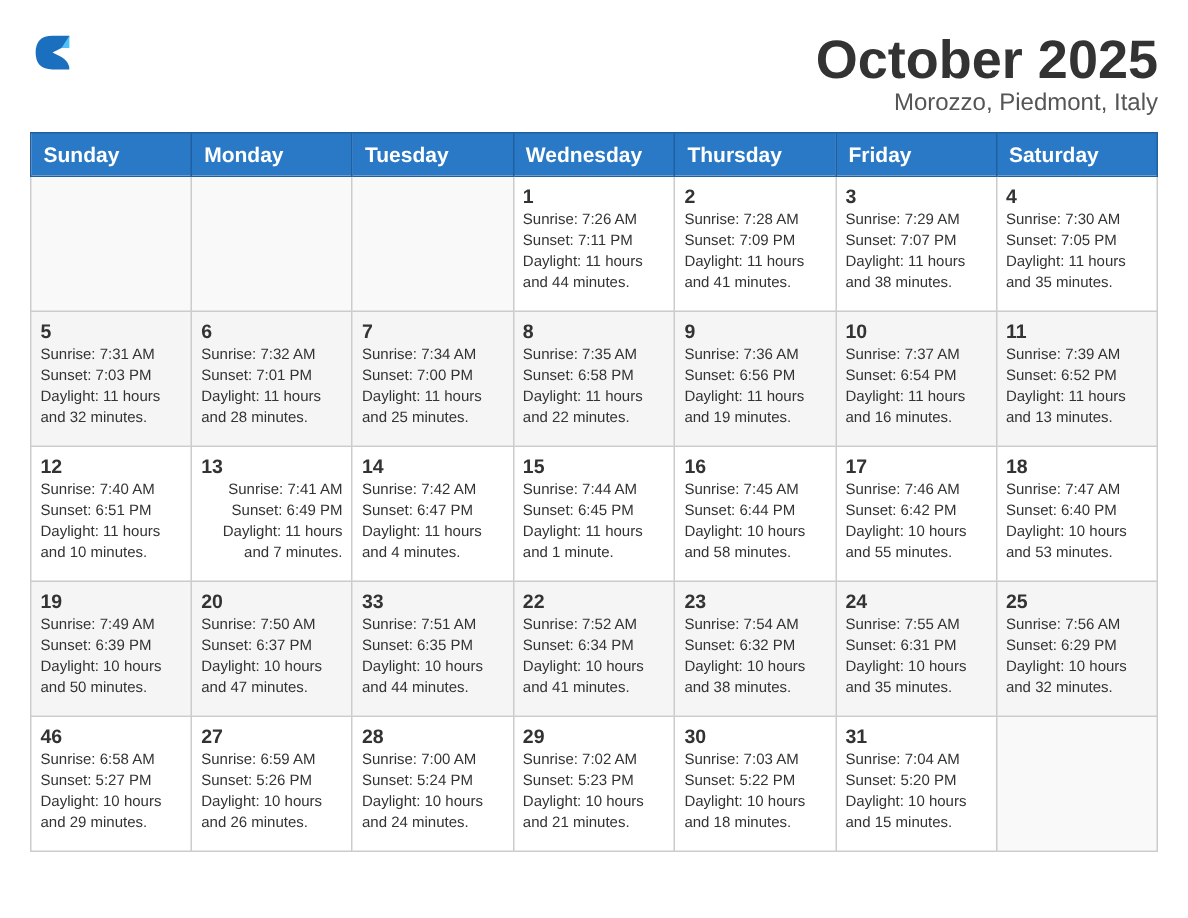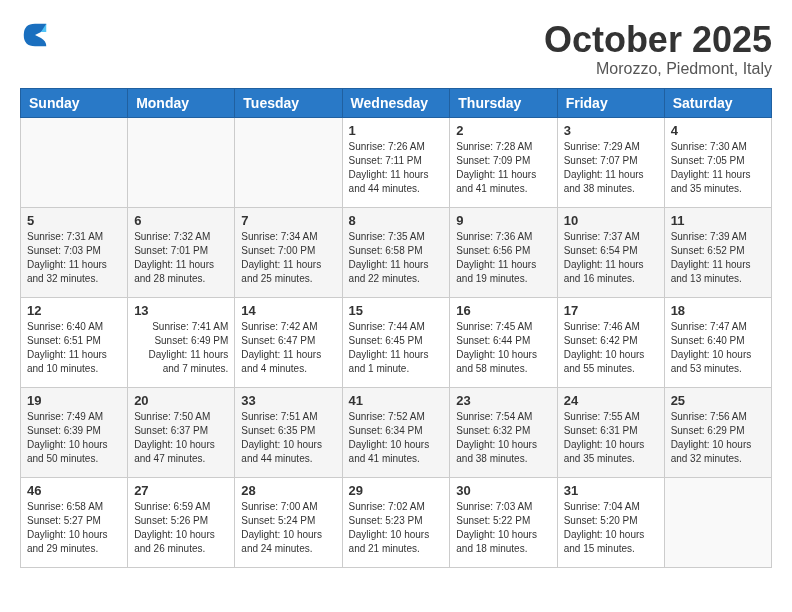--- a/index.html
+++ b/index.html
@@ -180,21 +180,21 @@
         <td>
           <span class="day-num">11</span>
           <div class="day-info" style="white-space: pre-line;">Sunrise: 7:39 AM
 Sunset: 6:52 PM
 Daylight: 11 hours and 13 minutes.</div>
         </td>
       </tr>
       <tr class="week-row">
         <td>
           <span class="day-num">12</span>
-          <div class="day-info" style="white-space: pre-line;">Sunrise: 6:40 AM
+          <div class="day-info" style="white-space: pre-line;">Sunrise: 7:40 AM
 Sunset: 6:51 PM
 Daylight: 11 hours and 10 minutes.</div>
         </td>
         <td>
           <span class="day-num">13</span>
           <div class="day-info" style="white-space: pre-line; text-align: right;">Sunrise: 7:41 AM
 Sunset: 6:49 PM
 Daylight: 11 hours and 7 minutes.</div>
         </td>
         <td>
@@ -241,21 +241,21 @@
 Sunset: 6:37 PM
 Daylight: 10 hours and 47 minutes.</div>
         </td>
         <td>
           <span class="day-num">33</span>
           <div class="day-info" style="white-space: pre-line;">Sunrise: 7:51 AM
 Sunset: 6:35 PM
 Daylight: 10 hours and 44 minutes.</div>
         </td>
         <td>
-          <span class="day-num">41</span>
+          <span class="day-num">22</span>
           <div class="day-info" style="white-space: pre-line;">Sunrise: 7:52 AM
 Sunset: 6:34 PM
 Daylight: 10 hours and 41 minutes.</div>
         </td>
         <td>
           <span class="day-num">23</span>
           <div class="day-info" style="white-space: pre-line;">Sunrise: 7:54 AM
 Sunset: 6:32 PM
 Daylight: 10 hours and 38 minutes.</div>
         </td>

